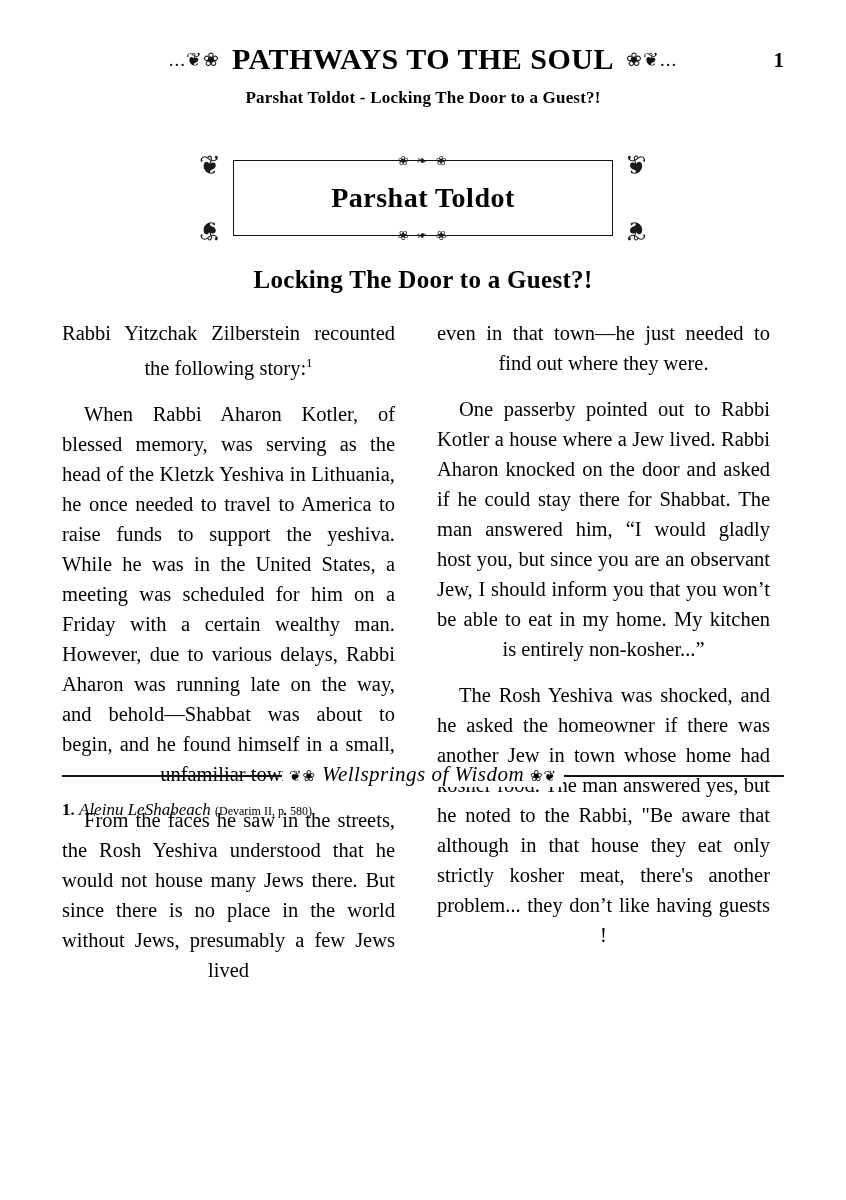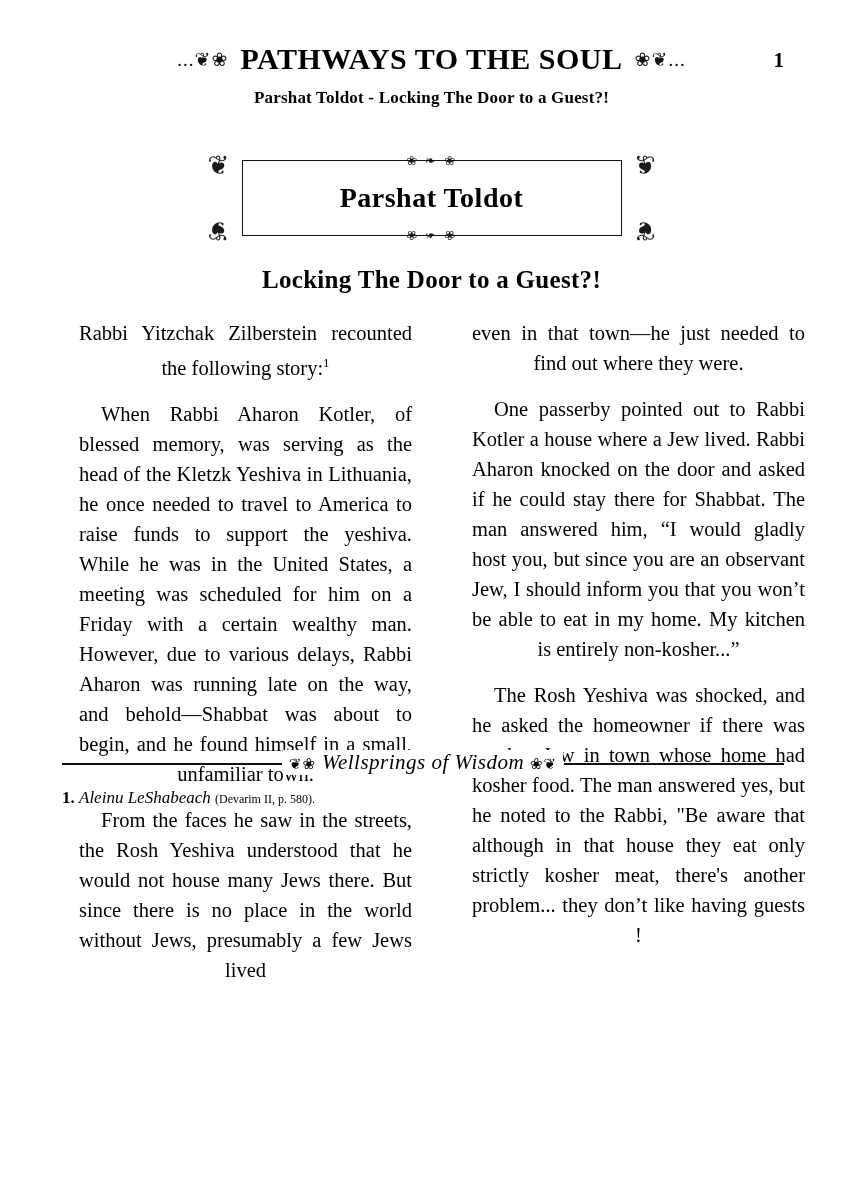--- a/index.html
+++ b/index.html
@@ -12,21 +12,21 @@
     background: #ffffff;
     font-family: "Liberation Serif", serif;
     color: #000000;
     overflow: hidden;
   }
   .page {
     position: relative;
     width: 846px;
     height: 876px;
     box-sizing: border-box;
-    padding: 42px 62px 0 79px;
+    padding: 42px 62px 0 62px;
   }
 
   
   .running-head {
     position: relative;
     text-align: center;
     height: 42px;
   }
   .running-head .title {
     font-family: "Liberation Serif", serif;
@@ -117,21 +117,21 @@
     font-size: 25px;
     font-weight: bold;
     margin-top: 22px;
     letter-spacing: 0.3px;
   }
 
   
   .columns {
     display: flex;
     margin-top: 24px;
-    gap: 60px;
+    gap: 42px;
   }
   .col {
     width: 333px;
     flex: 0 0 333px;
   }
   p.body {
     margin: 0 0 16px 0;
     font-size: 20.5px;
     line-height: 30px;
     text-align: justify;
@@ -143,21 +143,21 @@
   .fn-ref {
     font-size: 13px;
     vertical-align: super;
   }
 
   
   .footer {
     position: absolute;
     left: 62px;
     right: 62px;
-    bottom: 68px;
+    bottom: 56px;
   }
   .footer-rule {
     position: relative;
     height: 26px;
     text-align: center;
   }
   .footer-rule .line-left,
   .footer-rule .line-right {
     position: absolute;
     top: 13px;

